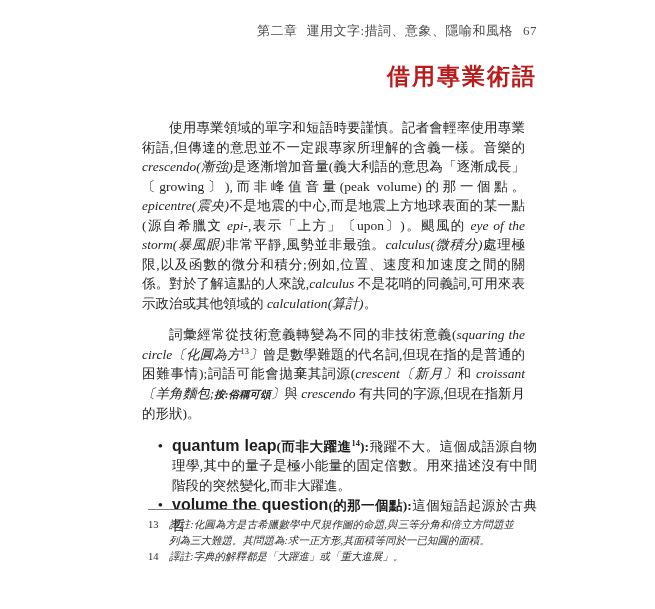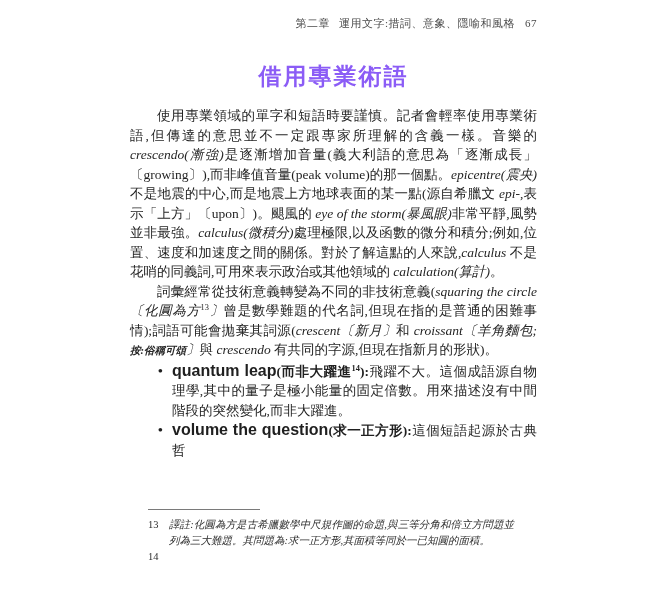--- a/index.html
+++ b/index.html
@@ -7,39 +7,39 @@
     margin: 0; padding: 0;
     width: 655px; height: 609px;
     background: #ffffff;
     font-family: "Liberation Serif", "DejaVu Serif", serif;
     color: #1f1f1f;
     overflow: hidden;
   }
   .page { position: relative; width: 655px; height: 609px; background: #fff; }
 
   .running-header {
-    position: absolute; top: 16px; right: 118px;
-    font-size: 11px; color: #4a4a4a; letter-spacing: 0.5px;
+    position: absolute; top: 22px; right: 118px;
+    font-size: 13px; color: #4a4a4a; letter-spacing: 0.5px;
     white-space: nowrap;
   }
   .running-header .chapter { margin-right: 9px; }
   .running-header .pagenum { margin-left: 10px; }
 
   .section-title {
     position: absolute; top: 61px; left: 130px; width: 407px;
-    margin: 0; text-align: center;
-    font-size: 23px; font-weight: bold; letter-spacing: 2px; color: #8b5cf6;
+    margin: 0; text-align: right;
+    font-size: 23px; font-weight: bold; letter-spacing: 2px; color: #b91c1c;
   }
 
   .body-text {
     position: absolute; top: 106px; left: 130px; width: 407px;
     font-size: 13.5px; line-height: 19.5px;
     text-align: justify;
   }
-  .body-text p { margin: 0; text-indent: 2em; }
+  .body-text p { margin: 12px; text-indent: 2em; }
 
   .it  { font-style: italic; }
   .kai { font-style: italic; color: #262626; }
   .small { font-size: 0.78em; font-weight: bold; }
   .b   { font-weight: bold; font-family: "Liberation Sans", "DejaVu Sans", sans-serif; font-size: 16px; }
   .bzh { font-weight: bold; }
   .sup { font-size: 0.62em; vertical-align: super; line-height: 0; }
   .bsup { font-size: 0.62em; vertical-align: super; line-height: 0; font-weight: bold; }
 
   ul.usage-list { margin: 0; padding: 0; list-style: none; }
@@ -81,29 +81,30 @@
     <p><span>使用專業領域的單字和短語時要謹慎。記者會輕率使用專業術語,但傳達的意思並不一定跟專家所理解的含義一樣。音樂的 </span><span class="it">crescendo</span><span class="kai">(漸強)</span><span>是逐漸增加音量(義大利語的意思為「逐漸成長」〔growing〕),而非峰值音量(peak volume)的那一個點。</span><span class="it">epicentre</span><span class="kai">(震央)</span><span>不是地震的中心,而是地震上方地球表面的某一點(源自希臘文 </span><span class="it">epi-</span><span>,表示「上方」〔upon〕)。颶風的 </span><span class="it">eye of the storm</span><span class="kai">(暴風眼)</span><span>非常平靜,風勢並非最強。</span><span class="it">calculus</span><span class="kai">(微積分)</span><span>處理極限,以及函數的微分和積分;例如,位置、速度和加速度之間的關係。對於了解這點的人來說,</span><span class="it">calculus</span><span> 不是花哨的同義詞,可用來表示政治或其他領域的 </span><span class="it">calculation</span><span class="kai">(算計)</span><span>。</span></p>
     <p><span>詞彙經常從技術意義轉變為不同的非技術意義(</span><span class="it">squaring the circle</span><span class="kai">〔化圓為方</span><span class="sup">13</span><span class="kai">〕</span><span>曾是數學難題的代名詞,但現在指的是普通的困難事情);詞語可能會拋棄其詞源(</span><span class="it">crescent</span><span class="kai">〔新月〕</span><span>和 </span><span class="it">croissant</span><span class="kai">〔羊角麵包;</span><span class="kai small">按:俗稱可頌</span><span class="kai">〕</span><span>與 </span><span class="it">crescendo</span><span> 有共同的字源,但現在指新月的形狀)。</span></p>
 
     <ul class="usage-list">
       <li>
         <span class="bullet">•</span>
         <span><span class="b">quantum leap</span><span class="bzh">(而非大躍進</span><span class="bsup">14</span><span class="bzh">):</span><span>飛躍不大。這個成語源自物理學,其中的量子是極小能量的固定倍數。用來描述沒有中間階段的突然變化,而非大躍進。</span></span>
       </li>
       <li>
         <span class="bullet">•</span>
-        <span><span class="b">volume the question</span><span class="bzh">(求一正方形):</span><span>這個短語起源於古典哲</span></span>
+        <span><span class="b">volume the question</span><span class="bzh">(的那一個點):</span><span>這個短語起源於古典哲</span></span>
       </li>
     </ul>
   </div>
 
   <div class="footnotes">
     <div class="fn-rule"></div>
     <div class="fn">
       <span class="fn-num">13</span>
       <span>譯註:化圓為方是古希臘數學中尺規作圖的命題,與三等分角和倍立方問題並列為三大難題。其問題為:求一正方形,其面積等同於一已知圓的面積。</span>
     </div>
     <div class="fn">
       <span class="fn-num">14</span>
+      <span>譯註:字典的解釋都是「大躍進」或「重大進展」。</span>
     </div>
   </div>
 
 </div>
 
 </body></html>

